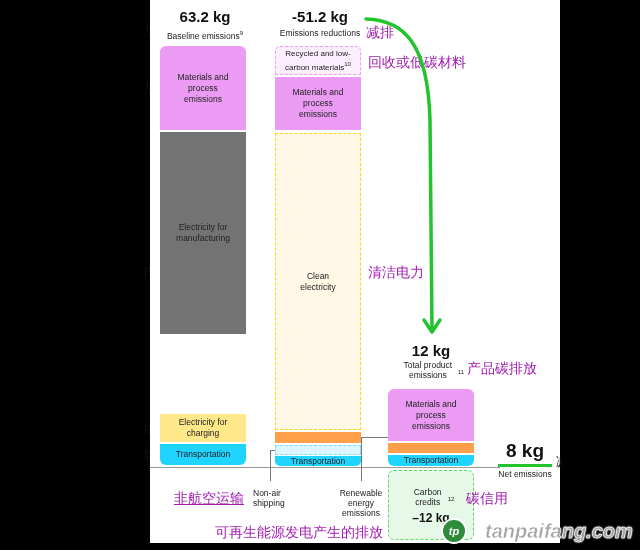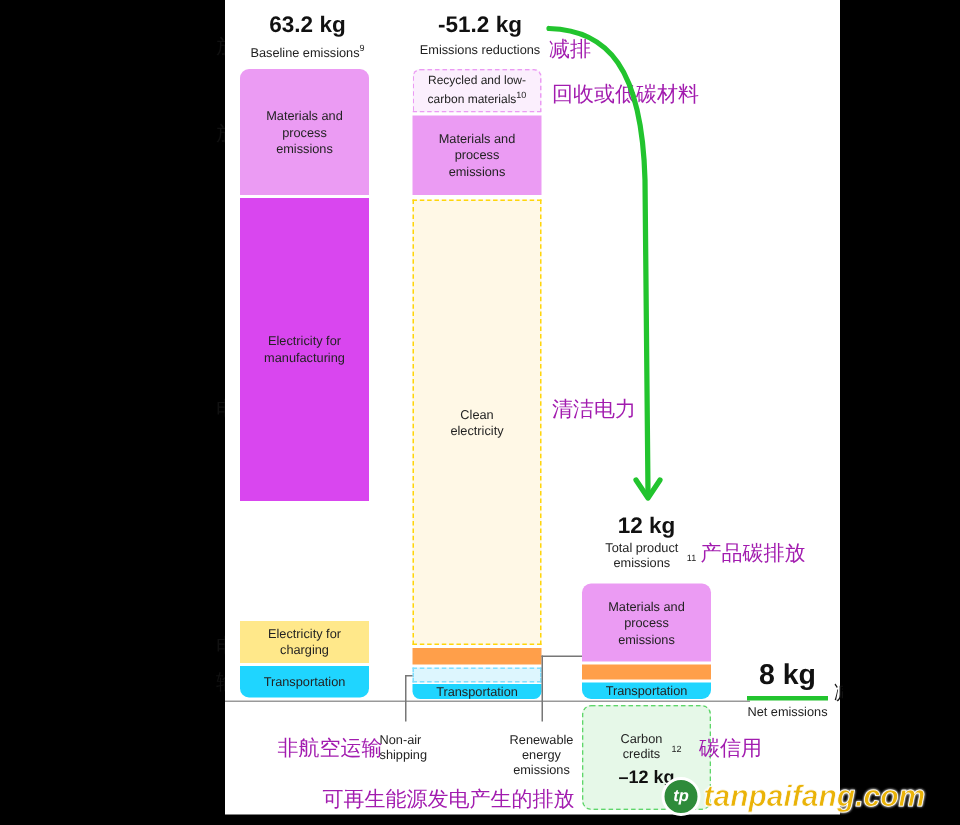--- a/index.html
+++ b/index.html
@@ -25,21 +25,21 @@
 <div class="edge-char" style="top:446px;">输</div>
 
 <div class="panel">
 
   <div class="abs big" style="left:5px; top:8px; width:100px;">63.2 kg</div>
   <div class="abs sub" style="left:0px; top:28px; width:110px;"><span>Baseline emissions</span><sup style="font-size:6px">9</sup></div>
 
   <div class="seg" style="left:10px; top:46px; width:86px; height:84px; background:#EB9BF3; border-radius:6px 6px 0 0;">
       <span style="width:60px">Materials and process emissions</span>
     </div>
-  <div class="seg" style="left:10px; top:132px; width:86px; height:202px; background:#d946ef;">
+  <div class="seg" style="left:10px; top:132px; width:86px; height:202px; background:#737373;">
       <span style="width:70px">Electricity for manufacturing</span>
     </div>
   <div class="seg" style="left:10px; top:414px; width:86px; height:28px; background:#FFE88A;">
       <span style="width:60px">Electricity for charging</span>
     </div>
   <div class="seg" style="left:10px; top:444px; width:86px; height:21px; background:#1FD5FF; border-radius:0 0 6px 6px;">
       <span>Transportation</span>
     </div>
 
   <div class="abs big" style="left:120px; top:8px; width:100px;">-51.2 kg</div>
@@ -87,28 +87,28 @@
   </div>
 
   <div class="abs big" style="left:348px; top:440px; width:54px; font-size:19px;">8 kg</div>
   <div class="abs" style="left:348px; top:464px; width:54px; height:3px; background:#22C42E;"></div>
   <div class="abs sub" style="left:345px; top:469px; width:60px;">Net emissions</div>
 
   <div class="cn" style="left:216px; top:24px;">减排</div>
   <div class="cn" style="left:218px; top:54px;">回收或低碳材料</div>
   <div class="cn" style="left:218px; top:264px;">清洁电力</div>
   <div class="cn" style="left:317px; top:360px;">产品碳排放</div>
-  <div class="cn" style="left:35px; top:490px;">非航空运输</div>
+  <div class="cn" style="left:24px; top:490px;text-decoration:underline;">非航空运输</div>
   <div class="cn" style="left:65px; top:524px;">可再生能源发电产生的排放</div>
   <div class="cn" style="left:316px; top:490px;">碳信用</div>
 
   <svg class="abs" style="left:200px; top:10px;" width="110" height="330">
     <path d="M16 9 C 55 10, 78 35, 80 110 L 82 318" fill="none" stroke="#22C42E" stroke-width="3.5" stroke-linecap="round"></path>
     <path d="M74 310 L 82 322 L 90 310" fill="none" stroke="#22C42E" stroke-width="3.5" stroke-linecap="round" stroke-linejoin="round"></path>
   </svg>
 </div>
 
 <div class="edge-char" style="left:556px; top:453px; width:6px; color:#111;">减</div>
 
 <div class="abs" style="left:441px; top:518px; display:flex; align-items:center;">
   <div style="width:22px; height:22px; border-radius:50%; background:#2E8B3A; border:2px solid #fff; color:#fff; font-size:11px; font-weight:bold; display:flex; align-items:center; justify-content:center; font-style:italic;">tp</div>
-  <div style="margin-left:2px; font-size:20px; font-weight:bold; font-style:italic; color:#eab308; -webkit-text-stroke:0.5px #fff; text-shadow:0 0 2px #fff, 0 0 2px #fff;">tanpaifang.com</div>
+  <div style="margin-left:18px; font-size:20px; font-weight:bold; font-style:italic; color:#a3a3a3; -webkit-text-stroke:0.5px #fff; text-shadow:0 0 2px #fff, 0 0 2px #fff;">tanpaifang.com</div>
 </div>
 
 </body></html>

